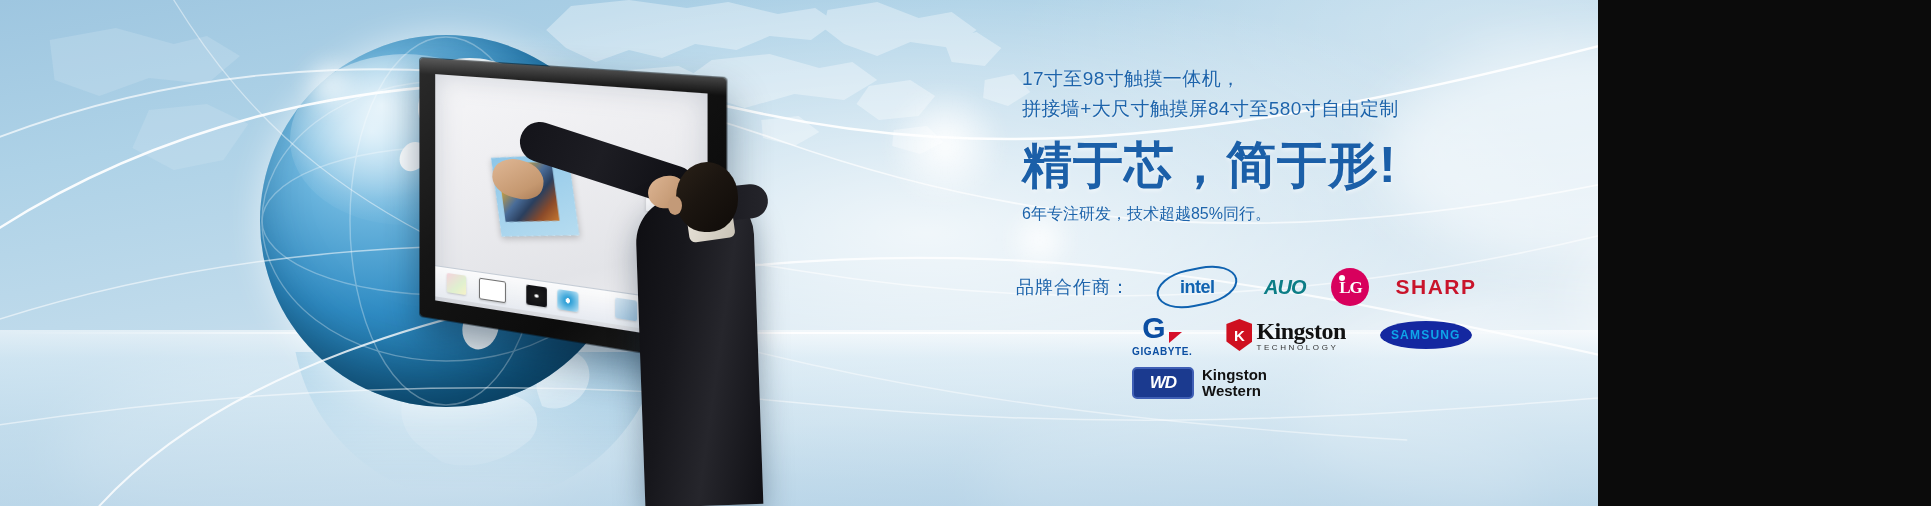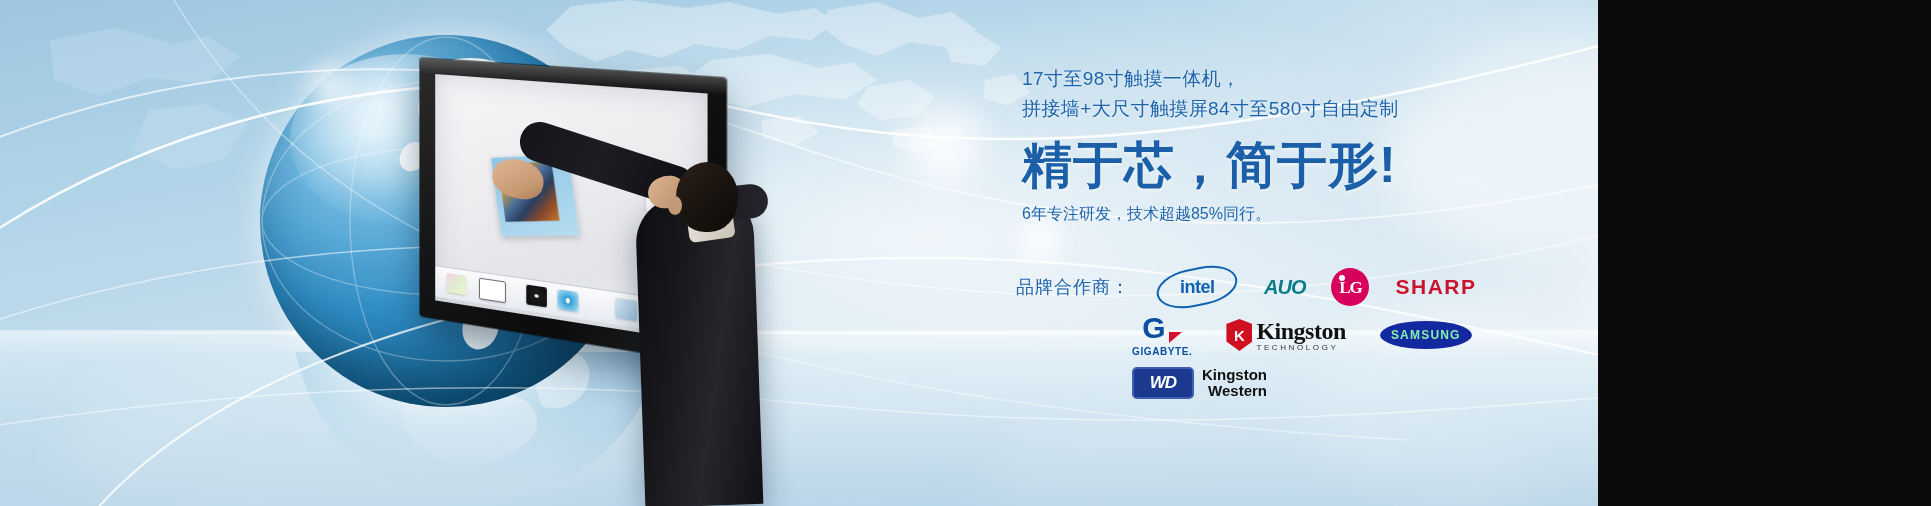--- a/index.html
+++ b/index.html
@@ -112,21 +112,21 @@
         text-shadow:0 1px 2px rgba(255,255,255,.6);}
   .headline{margin-top:12px;color:#1b5fa8;font-size:50px;line-height:58px;font-weight:bold;
         letter-spacing:1px;text-shadow:0 2px 4px rgba(255,255,255,.55);white-space:nowrap;}
   .sub{margin-top:6px;color:#1d64ab;font-size:16px;line-height:28px;
        text-shadow:0 1px 2px rgba(255,255,255,.6);}
 
   
   .partners{position:absolute;left:1016px;top:263px;width:760px;}
   .prow{display:flex;align-items:center;gap:26px;height:48px;}
   .prow2{padding-left:116px;gap:34px;}
-  .prow3{padding-left:116px;text-align:right;}
+  .prow3{padding-left:116px;}
   .plabel{color:#1d64ab;font-size:18px;letter-spacing:1px;white-space:nowrap;
           text-shadow:0 1px 2px rgba(255,255,255,.6);}
   .logo{display:flex;align-items:center;justify-content:center;}
 
   .intel{width:78px;height:34px;border:2.5px solid #0f62b0;border-radius:50%/60%;
          transform:rotate(-12deg);display:flex;align-items:center;justify-content:center;}
   .intel span{color:#0f62b0;font-size:18px;font-weight:bold;letter-spacing:-.5px;transform:rotate(12deg);}
   .auo{color:#0c7d86;font-size:20px;font-weight:bold;font-style:italic;letter-spacing:-1px;}
   .lg{width:38px;height:38px;border-radius:50%;background:#d8005d;position:relative;}
   .lg .lgtxt{position:absolute;left:50%;top:50%;transform:translate(-50%,-46%);
@@ -141,21 +141,21 @@
   .giga .gname{color:#0b4ea2;font-size:10px;font-weight:bold;letter-spacing:.6px;}
   .king{display:flex;align-items:center;gap:4px;}
   .king .shield{width:26px;height:32px;background:#cf1020;
         clip-path:polygon(50% 0,100% 16%,100% 70%,50% 100%,0 70%,0 16%);
         display:flex;align-items:center;justify-content:center;color:#fff;font-size:15px;font-weight:bold;}
   .king .ktxt{display:flex;flex-direction:column;line-height:1;}
   .king .k1{color:#111;font-size:24px;font-weight:bold;letter-spacing:-.5px;font-family:"Liberation Serif",serif;}
   .king .k2{color:#333;font-size:8px;letter-spacing:2.6px;text-align:left;margin-top:1px;}
   .sam{width:92px;height:28px;border-radius:50%;background:#1428a0;
         display:flex;align-items:center;justify-content:center;}
-  .sam span{color:#86efac;font-size:12px;font-weight:bold;letter-spacing:1.2px;}
+  .sam span{color:#0ea5e9;font-size:12px;font-weight:bold;letter-spacing:1.2px;}
   .wd{display:flex;align-items:center;gap:8px;}
   .wd .wdbox{width:58px;height:28px;border-radius:5px;background:#1b3a8f;border:2px solid #3f5fb5;
         display:flex;align-items:center;justify-content:center;}
   .wd .wdbox span{color:#fff;font-size:17px;font-weight:bold;font-style:italic;letter-spacing:-1px;}
   .wd .wdtxt{display:flex;flex-direction:column;line-height:16px;color:#111;font-size:15px;font-weight:bold;}
 </style>
 </head>
 <body>
 
 <div class="banner">

